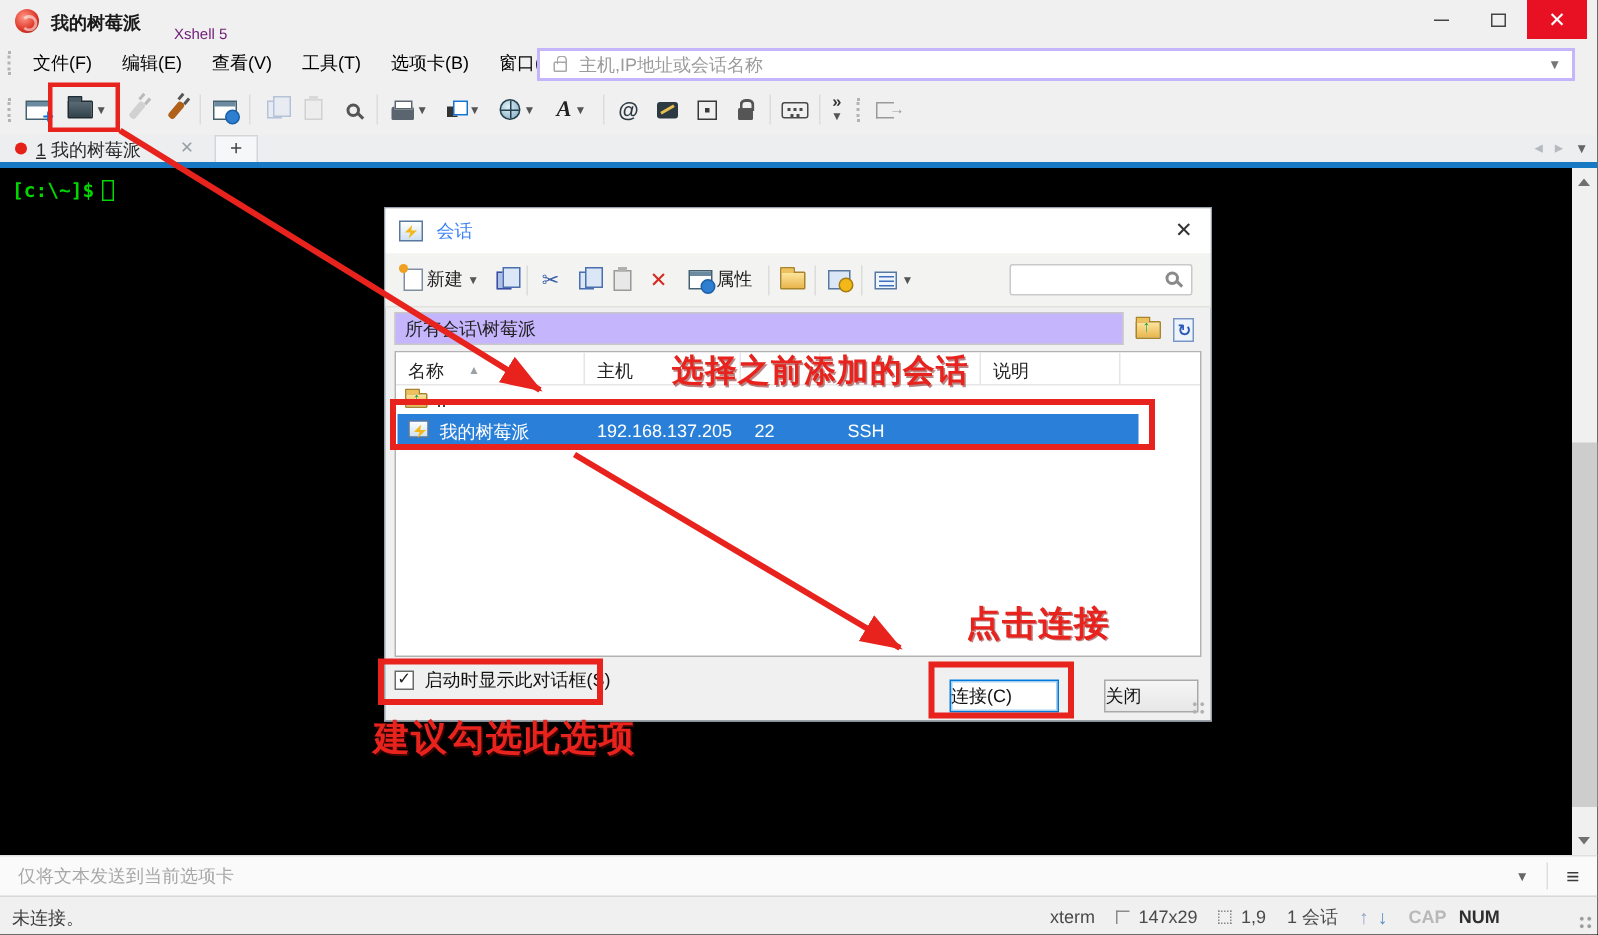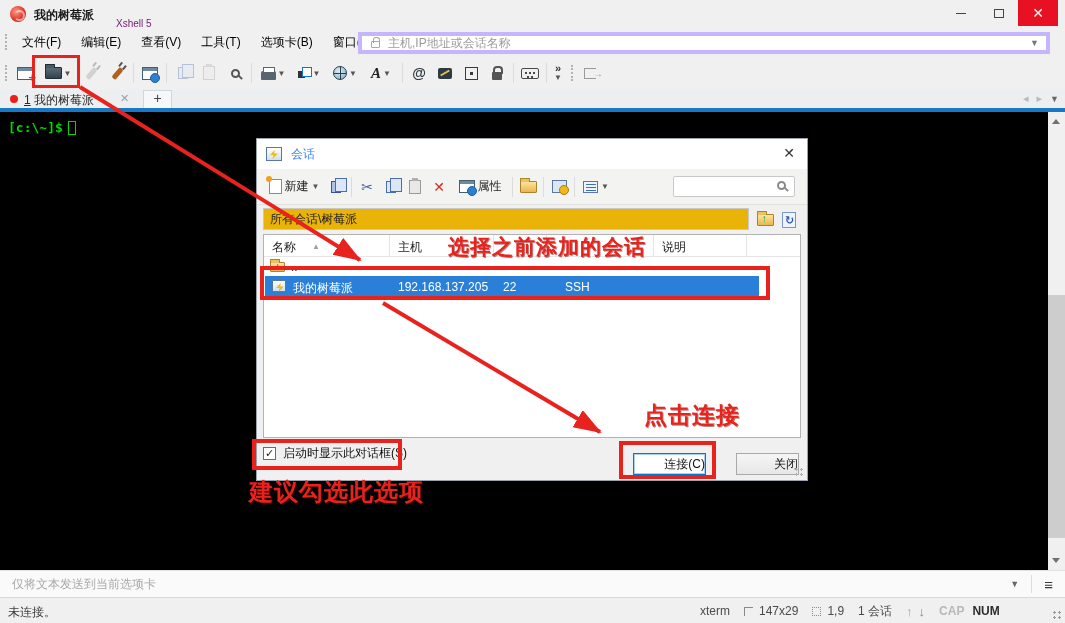--- a/index.html
+++ b/index.html
@@ -17,21 +17,21 @@
 .win-btns{position:absolute;right:7px;top:0;display:flex;height:26px}
 .win-btn{width:38px;height:26px;display:flex;align-items:center;justify-content:center;color:#444}
 .win-btn .min-g{width:10px;height:1px;background:#444}
 .win-btn .max-g{width:10px;height:9px;border:1px solid #444}
 .win-btn.close{background:#e81123;color:#fff;font-size:14px;width:40px}
 
 
 .menurow{position:absolute;left:0;top:28px;width:1065px;height:28px;background:#f0f0f0;display:flex;align-items:center}
 .grip{border-left:2px dotted #b3b3b3;height:16px;margin:0 5px}
 .menu-item{padding:0 10px;height:22px;line-height:22px;color:#000000}
-.addrbar{position:absolute;left:358px;top:32px;width:692px;height:22px;background:#fff;border:4px solid #c4b5fd;display:flex;align-items:center;padding:1px 7px;color:#9b9b9b}
+.addrbar{position:absolute;left:358px;top:32px;width:692px;height:22px;background:#fff;border:2px solid #c4b5fd;display:flex;align-items:center;padding:1px 7px;color:#9b9b9b}
 .ic-lock-sm{width:9px;height:7px;border:1px solid #a8a8a8;border-radius:1px;position:relative;margin:3px 8px 0 2px}
 .ic-lock-sm::before{content:'';position:absolute;left:1px;top:-5px;width:5px;height:5px;border:1px solid #a8a8a8;border-bottom:none;border-radius:3px 3px 0 0}
 .addr-caret{margin-left:auto;color:#777;font-size:9px}
 
 
 .toolrow{position:absolute;left:0;top:56px;width:1065px;height:34px;background:#f0f0f0;display:flex;align-items:center}
 .tbi{min-width:26px;height:26px;display:flex;align-items:center;justify-content:center;position:relative;gap:2px}
 .tbi.dim{opacity:.35}
 .tsep{border-left:1px solid #dcdcdc;height:20px;margin:0 3px}
 .caret{color:#555;font-size:8px}
@@ -128,41 +128,41 @@
 .pasteg{width:12px;height:14px;border:1px solid #9a9a9a;background:#e8e8e8;position:relative}
 .pasteg::before{content:'';position:absolute;left:2px;top:-3px;width:6px;height:3px;background:#b0b0b0}
 .delg{color:#d42a1e;font-weight:bold;font-size:14px}
 .keyic{width:15px;height:13px;border:1px solid #5878a0;background:#dbe7f6;position:relative}
 .keyic::after{content:'';position:absolute;right:-3px;bottom:-3px;width:8px;height:8px;background:#f2b818;border-radius:50%;border:1px solid #a87d10}
 .listic{width:15px;height:12px;border:1px solid #5878a0;background:#eef4fb;position:relative}
 .listic::before{content:'';position:absolute;left:2px;top:2px;width:10px;height:1px;background:#3d6ec0;box-shadow:0 3px 0 #3d6ec0,0 6px 0 #3d6ec0}
 .dlg-search{position:absolute;right:12px;top:37px;width:122px;height:21px;background:#fff;border:1px solid #c9c9c9;border-radius:2px}
 .dlg-search .mag{position:absolute;right:8px;top:4px;border-color:#8a8a8a}
 .dlg-search .mag::after{background:#8a8a8a}
-.dlg-path{position:absolute;left:6px;top:69px;width:486px;height:22px;background:#eab308;border:1px solid #c8c8c8;line-height:20px;padding:0 6px;color:#222}
+.dlg-path{position:absolute;left:6px;top:69px;width:486px;height:22px;background:#c4b5fd;border:1px solid #c8c8c8;line-height:20px;padding:0 6px;color:#222}
 .pathbtn{position:absolute;top:70px;width:22px;height:21px;display:flex;align-items:center;justify-content:center}
 .refic{width:14px;height:16px;border:1px solid #7a96c8;background:#eef4fb;position:relative}
 .refic::after{content:'↻';position:absolute;left:2px;top:1px;color:#2a58b8;font-size:11px;font-weight:bold}
 .dlg-table{position:absolute;left:6px;top:95px;width:538px;height:204px;background:#fff;border:1px solid #b2b2b2}
 .thead{position:absolute;left:0;top:0;width:536px;height:22px;display:flex;border-bottom:1px solid #e6e6e6;background:#fff}
 .th{border-right:1px solid #e6e6e6;padding:4px 0 0 8px;color:#222;position:relative}
 .sortic{display:inline-block;margin-left:16px;color:#9aa0a6;font-size:8px;vertical-align:2px}
 .row-parent{position:absolute;left:0;top:23px;width:536px;height:18px;display:flex;align-items:center;padding-left:6px;color:#222}
 .fold.small{width:15px;height:10px;margin-right:6px}
 .row-selected{position:absolute;left:1px;top:41px;width:494px;height:22px;background:#2a80d8;color:#fff}
 .row-selected>span{position:absolute;top:4px}
 .rc-icon{left:7px;top:3px}
 .sessic.small{width:14px;height:12px}
 .rc-name{left:28px}
 .rc-host{left:133px}
 .rc-port{left:238px}
 .rc-proto{left:300px}
 .dlg-check{position:absolute;left:6px;top:306px;display:flex;align-items:center;gap:7px;color:#111}
 .cb{width:13px;height:13px;background:#fff;border:1px solid #6a6a6a;display:flex;align-items:center;justify-content:center;font-size:11px;font-weight:bold;color:#222;line-height:11px}
-.btn{position:absolute;top:314px;height:22px;text-align:right;line-height:20px;color:#111;font-size:12px}
+.btn{position:absolute;top:314px;height:22px;text-align:left;line-height:20px;color:#111;font-size:12px}
 .btn-connect{left:376px;width:73px;background:#fff;border:1px solid #0078d7;box-shadow:inset 0 0 0 1px #a6d1f2}
 .btn-close{left:479px;width:63px;background:linear-gradient(#f5f5f5,#e7e7e7);border:1px solid #a9a9a9}
 .dlg-grip{position:absolute;right:3px;bottom:3px;width:10px;height:10px;background:radial-gradient(circle,#b0b0b0 1px,transparent 1.4px) 0 0/5px 5px}
 
 
 .ann{position:absolute;z-index:60;color:#e8231d;font-weight:bold;text-shadow:1px 1px 0 rgba(120,8,4,.5);white-space:nowrap;letter-spacing:1px}
 #ann-open{left:92px;top:30px;font-size:23px}
 #ann-select{left:448px;top:233px;font-size:21px}
 #ann-connect{left:644px;top:400px;font-size:23px}
 #ann-check{left:249px;top:476px;font-size:24px}

